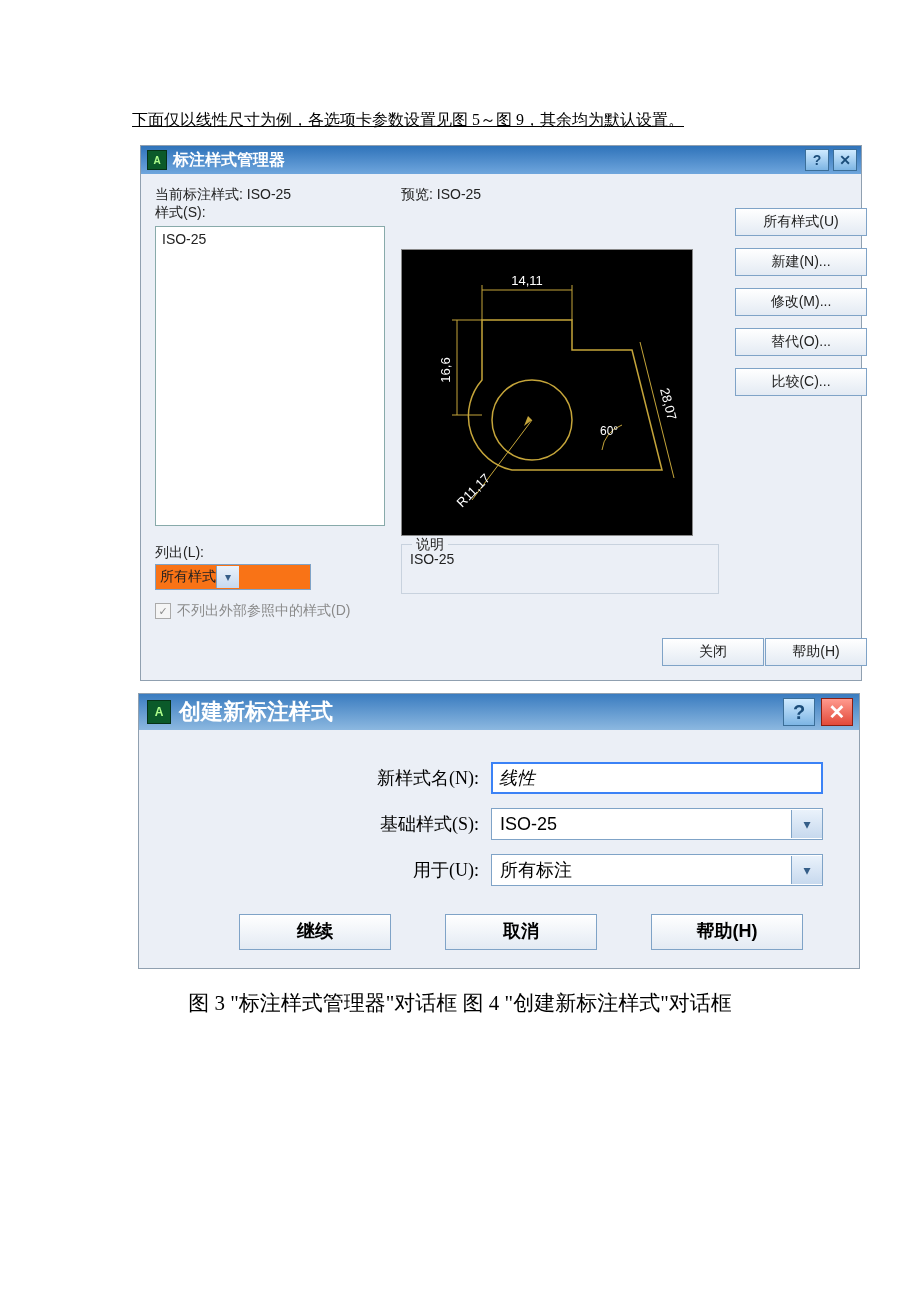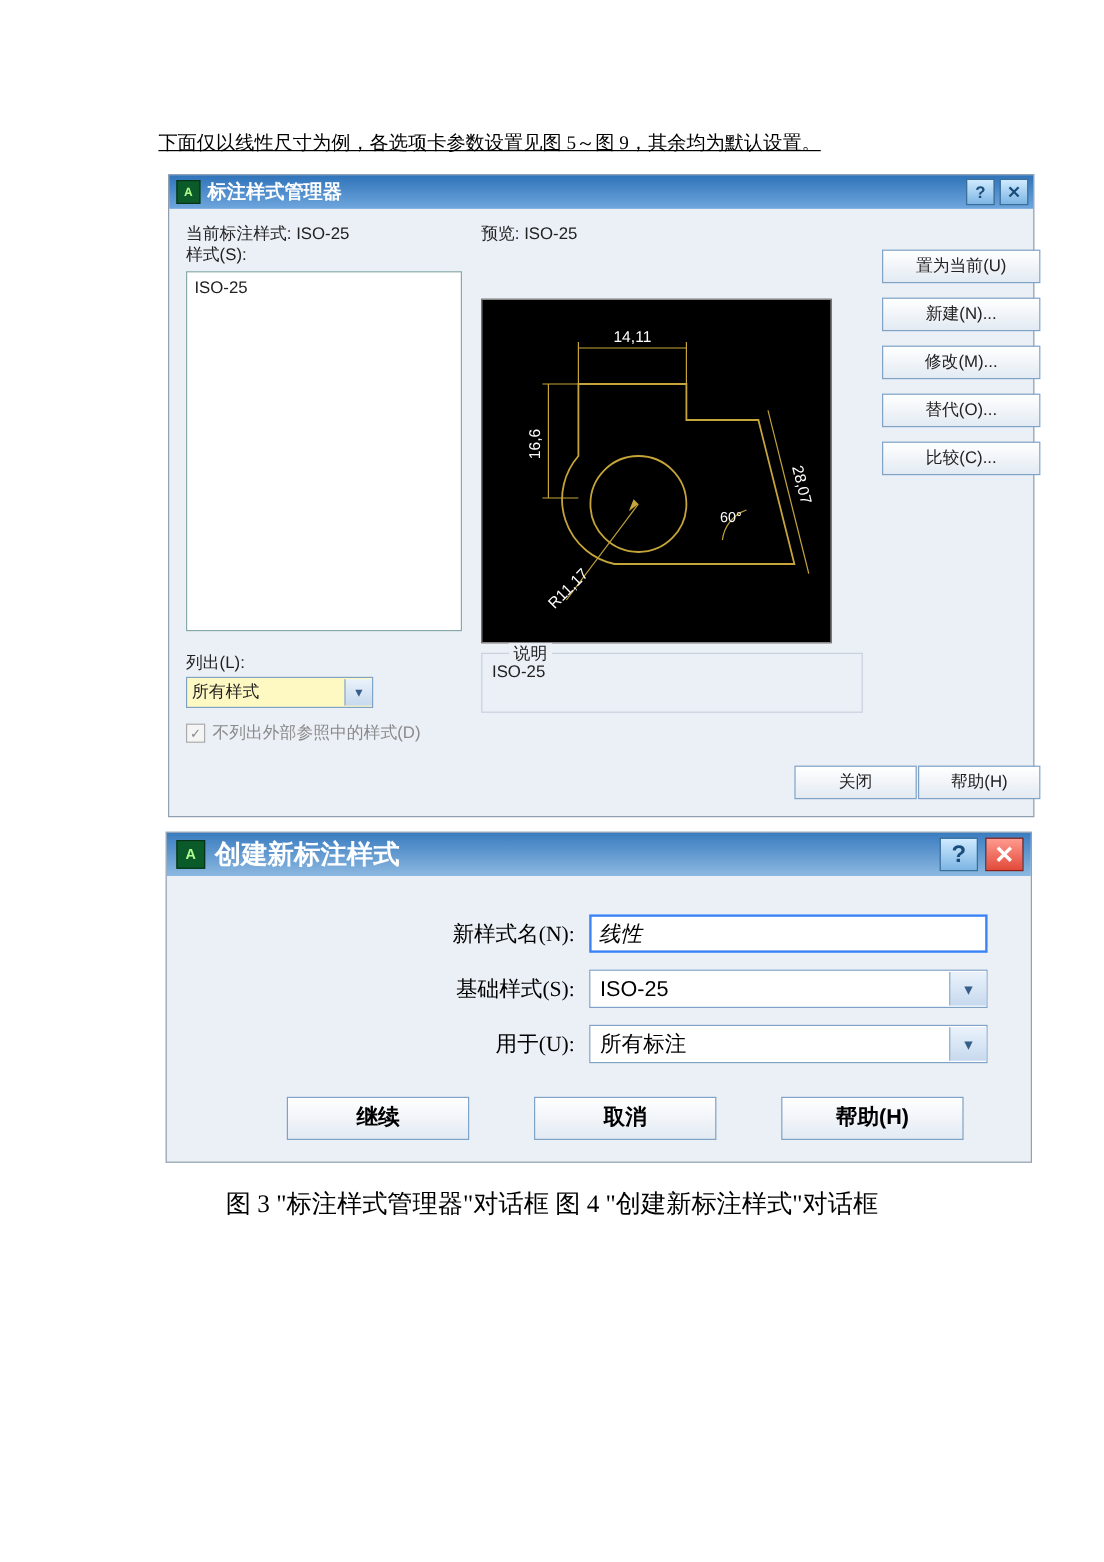--- a/index.html
+++ b/index.html
@@ -95,41 +95,41 @@
     border: 1px solid #7fa3c7;
     font-size: 14px; text-align: center; line-height: 24px;
     font-family: "SimSun", sans-serif;
   }
 
   .d1-bottomleft {
     grid-column: 1; grid-row: 3; margin-top: 8px;
   }
   .combo {
     display: flex; width: 150px; height: 24px; border: 1px solid #7fa3c7;
-    background: #fef9c3; align-items: center; justify-content: space-between;
+    background: #f97316; align-items: center; justify-content: flex-start;
     font-size: 14px; padding-left: 4px;
   }
   .combo-arrow {
     width: 22px; height: 22px; background: linear-gradient(to bottom,#eaf2fb,#c7d9ee);
     border-left: 1px solid #7fa3c7; display:flex; align-items:center; justify-content:center;
     color:#355e88; font-size:12px;
   }
   .chk-row { display: flex; align-items: center; gap: 6px; margin-top: 12px; color: #8a8a8a; font-size: 14px;}
   .chk { width:14px; height:14px; border:1px solid #aaa; display:flex; align-items:center; justify-content:center; font-size:11px; color:#8a8a8a; background:#f5f5f5;}
 
   .d1-desc {
     grid-column: 2 / span 2; grid-row: 2 / span 2;
     margin-top: 8px;
   }
   .desc-frame {
     border: 1px solid #c8d2de; width: 300px; padding: 6px 8px 26px 8px;
     position: relative; background: #ebeff6;
   }
   .desc-legend {
-    position: absolute; top: -9px; left: 22px; background: #ebeff6;
+    position: absolute; top: -9px; left: 10px; background: #ebeff6;
     padding: 0 4px; font-size: 14px;
   }
   .d1-footer {
     grid-column: 1 / span 3; display:flex; justify-content:flex-end; gap:1px;
     margin-top: 18px;
   }
   .wm-wrap {position:relative;}
 
   
   .dlg2 {
@@ -240,21 +240,21 @@
             <text x="198" y="185" fill="#fff" font-size="12">60°</text>
 
             <line x1="130" y1="170" x2="70" y2="250" stroke="#c5a53a"></line>
             <polygon points="130,170 122,176 126,166" fill="#c5a53a"></polygon>
             <text x="60" y="258" fill="#fff" font-size="13" transform="rotate(-45 60 258)">R11,17</text>
           </svg>
         </div>
       </div>
 
       <div class="d1-right">
-        <div class="winbtn">置为当前(U)</div>
+        <div class="winbtn">所有样式(U)</div>
         <div class="winbtn">新建(N)...</div>
         <div class="winbtn">修改(M)...</div>
         <div class="winbtn">替代(O)...</div>
         <div class="winbtn">比较(C)...</div>
       </div>
 
       <div class="d1-bottomleft wm-wrap">
         <div class="label-sm">列出(L):</div>
         <div class="combo">
           <span>所有样式</span>

